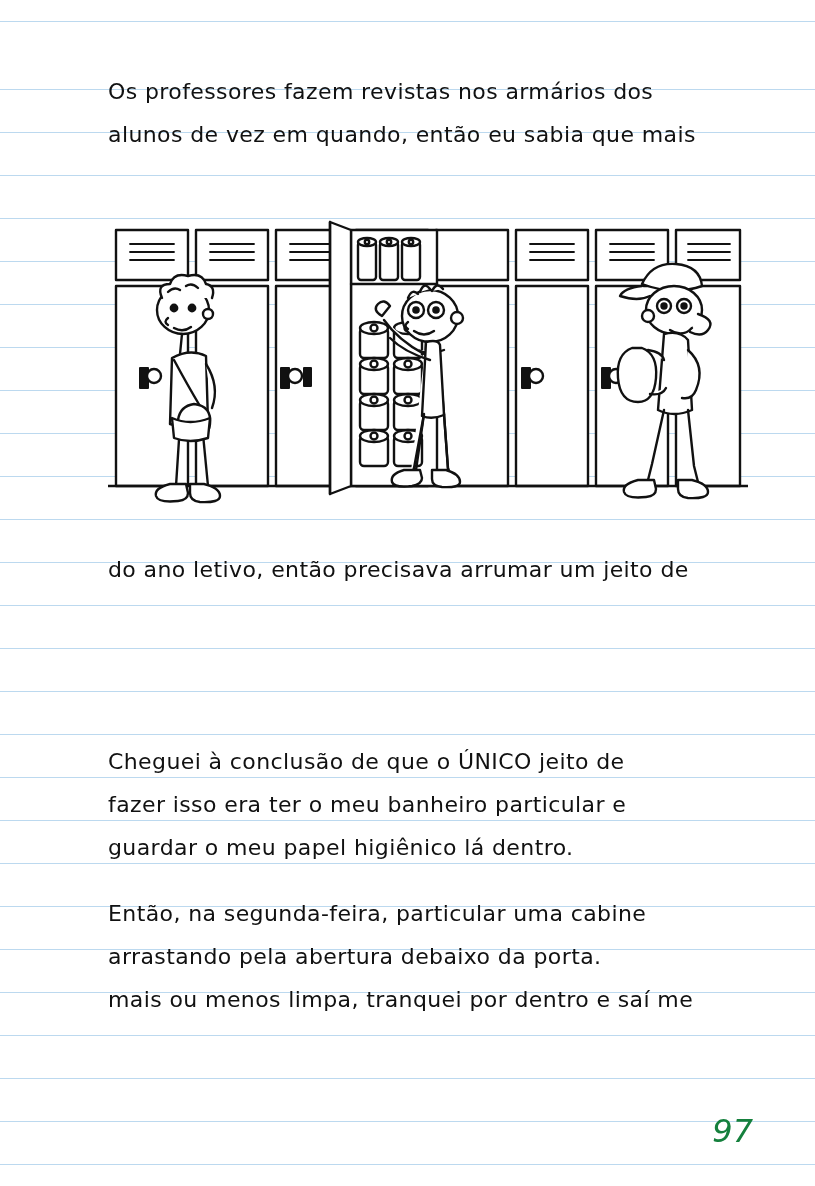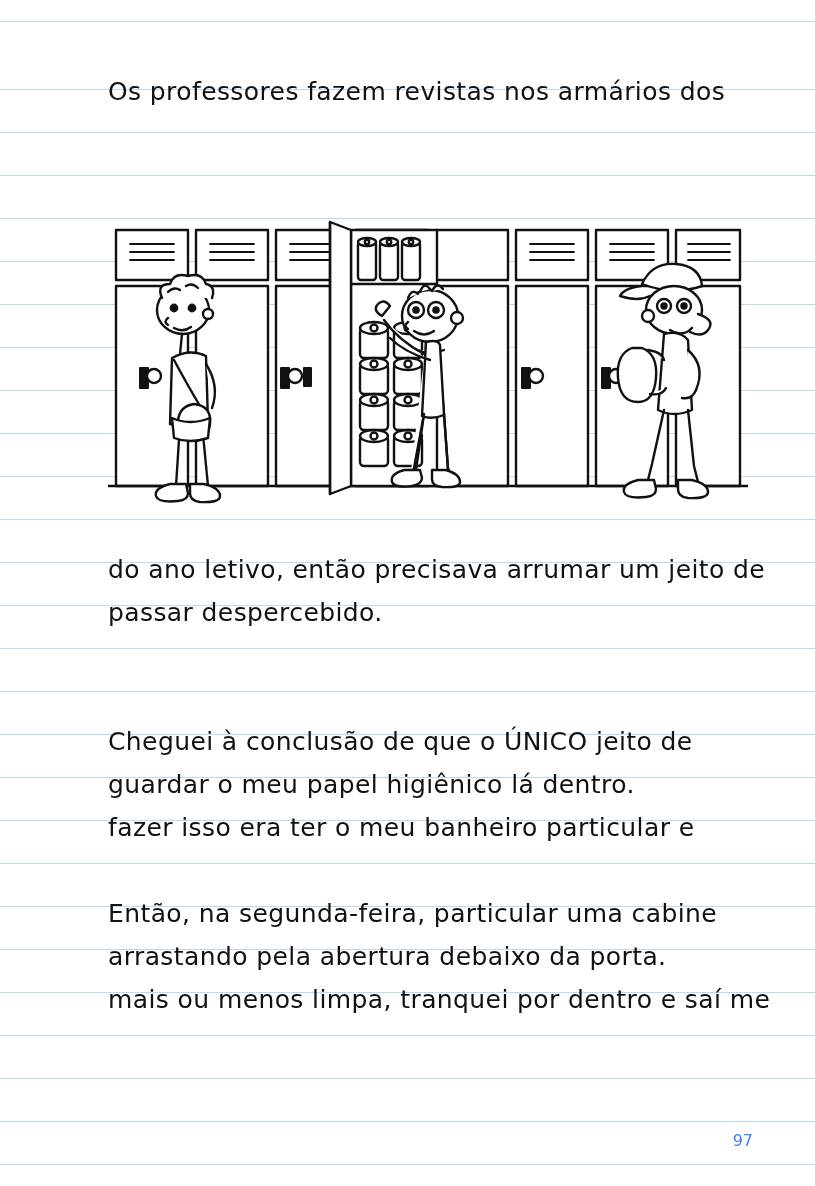--- a/index.html
+++ b/index.html
@@ -38,54 +38,56 @@
   }
 
   .para {
     position: absolute;
     width: 640px;
   }
   .line {
     height: 43px;
     line-height: 43px;
     font-family: "DejaVu Sans", sans-serif;
-    font-size: 25px;
+    font-size: 22px;
     color: #111111;
     white-space: pre;
     letter-spacing: 0.4px;
   }
 
   
   #comic {
     position: absolute;
     left: 0;
     top: 218px;
     width: 640px;
     height: 310px;
   }
   #comic svg { display: block; }
 
   #page-number {
     position: absolute;
     right: 62px;
     bottom: 36px;
     font-family: "DejaVu Sans", sans-serif;
-    font-size: 16px;
-    color: #3b82f6;
+    font-size: 32px;
+    color: #15803d;
+    font-style: italic;
   }
 </style>
 </head>
 <body>
 
 <div id="page"></div>
 
 <div id="content">
 
   <div class="para" style="top:70px">
     <div class="line">Os professores fazem revistas nos armários dos</div>
+    <div class="line">alunos de vez em quando, então eu sabia que mais</div>
   </div>
 
   <div id="comic">
     <svg width="640" height="310" viewBox="0 0 640 310" fill="none" xmlns="http://www.w3.org/2000/svg" stroke="#111111" stroke-width="2.4" stroke-linecap="round" stroke-linejoin="round">
 
       <g fill="#ffffff">
         <rect x="8" y="12" width="72" height="50"></rect>
         <rect x="88" y="12" width="72" height="50"></rect>
         <rect x="168" y="12" width="72" height="50"></rect>
         <rect x="248" y="12" width="72" height="50"></rect>
@@ -294,27 +296,26 @@
 
         <path d="M530 262 q-16 4 -14 12 q2 7 22 5 q10 -1 10 -8 l-2 -9 z"></path>
         <path d="M584 262 q16 4 16 12 q0 7 -20 6 q-10 -1 -10 -9 l0 -9 z"></path>
       </g>
 
     </svg>
   </div>
 
   <div class="para" style="top:548px">
     <div class="line">do ano letivo, então precisava arrumar um jeito de</div>
-    <div class="line">passar despercebido.</div>
-  </div>
-
-  <div class="para" style="top:720px">
+  </div>
+
+  <div class="para" style="top:740px">
     <div class="line">Cheguei à conclusão de que o ÚNICO jeito de</div>
+    <div class="line">fazer isso era ter o meu banheiro particular e</div>
     <div class="line">guardar o meu papel higiênico lá dentro.</div>
-    <div class="line">fazer isso era ter o meu banheiro particular e</div>
   </div>
 
   <div class="para" style="top:892px">
     <div class="line">Então, na segunda-feira, particular uma cabine</div>
     <div class="line">arrastando pela abertura debaixo da porta.</div>
     <div class="line">mais ou menos limpa, tranquei por dentro e saí me</div>
   </div>
 
 </div>
 

